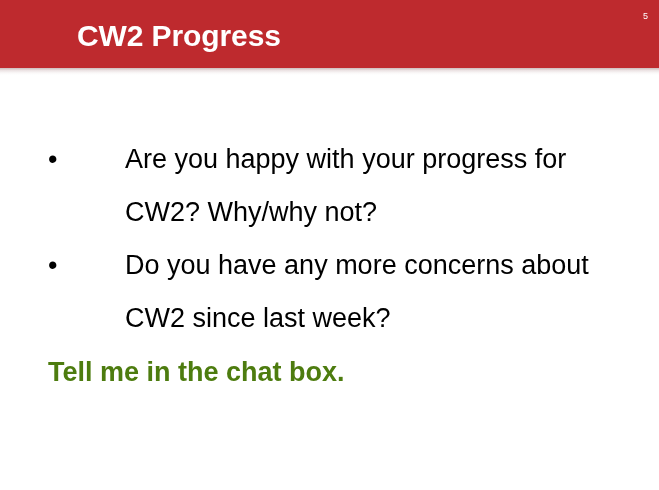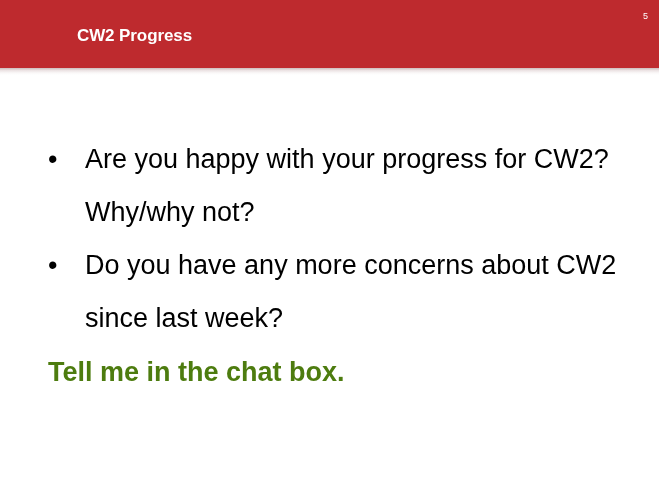--- a/index.html
+++ b/index.html
@@ -45,21 +45,21 @@
                 rgba(90,30,32,0.30) 0%,
                 rgba(120,60,62,0.14) 35%,
                 rgba(160,120,122,0.05) 70%,
                 rgba(255,255,255,0) 100%);
   }
 
   .slide-title {
     position: absolute;
     left: 77px;
     top: 23px;
-    font-size: 17px;
+    font-size: 30px;
     font-weight: bold;
     color: #ffffff;
     letter-spacing: -0.1px;
     line-height: 26px;
     white-space: nowrap;
   }
 
   .slide-number {
     position: absolute;
     right: 11px;
@@ -102,20 +102,21 @@
     width: 20px;
     font-size: 27px;
     line-height: 53px;
     color: #000000;
     text-align: left;
   }
 
   .bullet-text {
     display: block;
     white-space: normal;
+    margin-left: 40px;
   }
 
   .callout {
     position: absolute;
     left: 48px;
     top: 278px;
     font-size: 27px;
     line-height: 38px;
     font-weight: bold;
     color: #4d7c0f;

